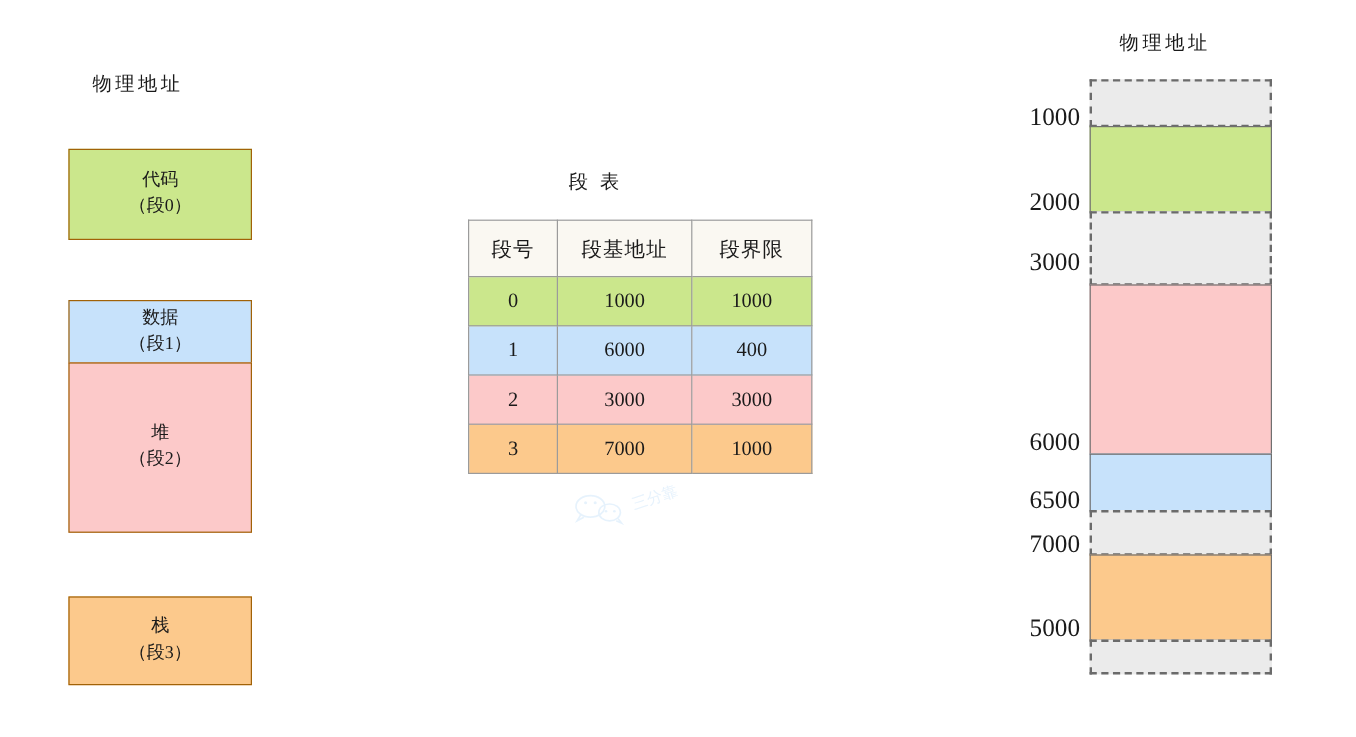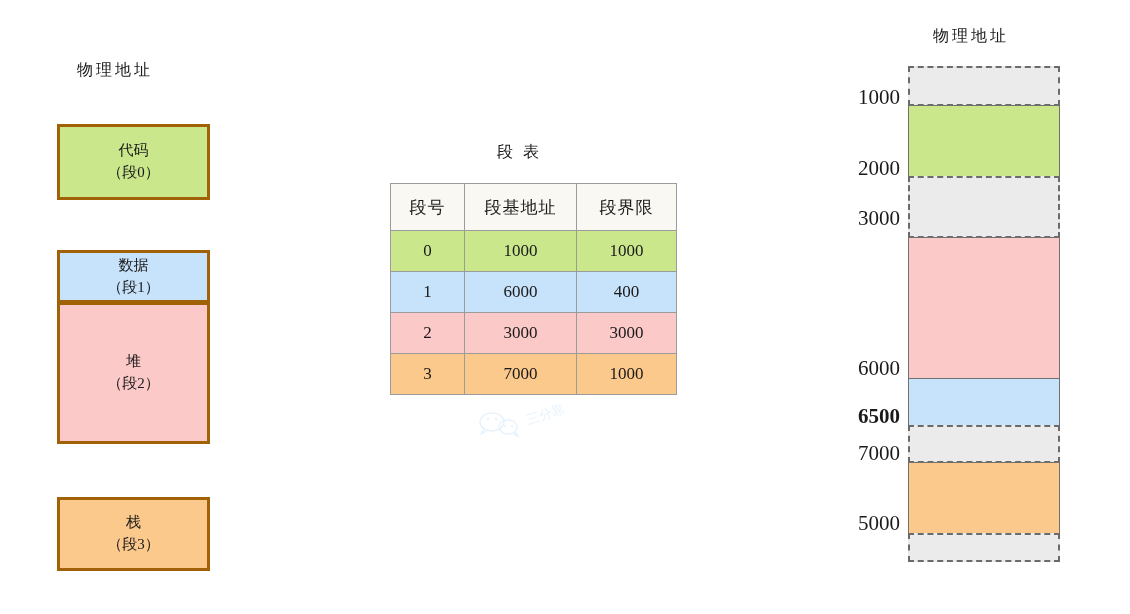--- a/index.html
+++ b/index.html
@@ -15,21 +15,21 @@
     font-size:16px;color:#1a1a1a;letter-spacing:3px;white-space:nowrap;
   }
   .num-label{
     font-family:"Liberation Serif","DejaVu Serif",serif;
     font-size:21px;color:#1a1a1a;white-space:nowrap;
   }
 
   
   .vblock{
     position:absolute;box-sizing:border-box;
-    border:3px solid #a16207;
+    border:1px solid #a16207;
     display:flex;flex-direction:column;align-items:center;justify-content:center;
     font-family:"Liberation Serif","DejaVu Serif",serif;
     font-size:15px;color:#1a1a1a;line-height:1.45;
   }
   .vblock span{display:block;white-space:nowrap;}
 
   
   .seg-table{
     position:absolute;border-collapse:collapse;
     table-layout:fixed;
@@ -86,21 +86,21 @@
   <div class="vblock" id="vb-heap" style="left:57px;top:302px;width:153px;height:142px;background:#fcc9c9;">
     <span>堆</span>
     <span>（段2）</span>
   </div>
 
   <div class="vblock" id="vb-stack" style="left:57px;top:497px;width:153px;height:74px;background:#fcc98c;">
     <span>栈</span>
     <span>（段3）</span>
   </div>
 
-  <div class="cn-title" style="position:absolute;left:497px;top:142px;">段 表</div>
+  <div class="cn-title" style="position:absolute;left:474px;top:142px;">段 表</div>
 
   <table class="seg-table" style="left:390px;top:183px;width:286px;">
     <colgroup>
         <col style="width:74px">
         <col style="width:112px">
         <col style="width:100px">
       </colgroup>
     <thead>
       <tr>
         <th>段号</th>
@@ -170,17 +170,17 @@
 
     <div class="pseg solid" style="top:396px; height:72px;  background:#fcc98c;"></div>
 
     <div class="pseg gap" style="top:467px; height:29px;"></div>
   </div>
 
   <div class="num-label addr-tick" style="left:828px;top:85px;width:72px;">1000</div>
   <div class="num-label addr-tick" style="left:828px;top:156px;width:72px;">2000</div>
   <div class="num-label addr-tick" style="left:828px;top:206px;width:72px;">3000</div>
   <div class="num-label addr-tick" style="left:828px;top:356px;width:72px;">6000</div>
-  <div class="num-label addr-tick" style="left:828px;top:404px;width:72px;font-weight:bold;">6500</div>
+  <div class="num-label addr-tick" style="left:828px;top:404px;width:72px;">6500</div>
   <div class="num-label addr-tick" style="left:828px;top:441px;width:72px;">7000</div>
   <div class="num-label addr-tick" style="left:828px;top:511px;width:72px;">5000</div>
 
 </div>
 
 </body></html>

